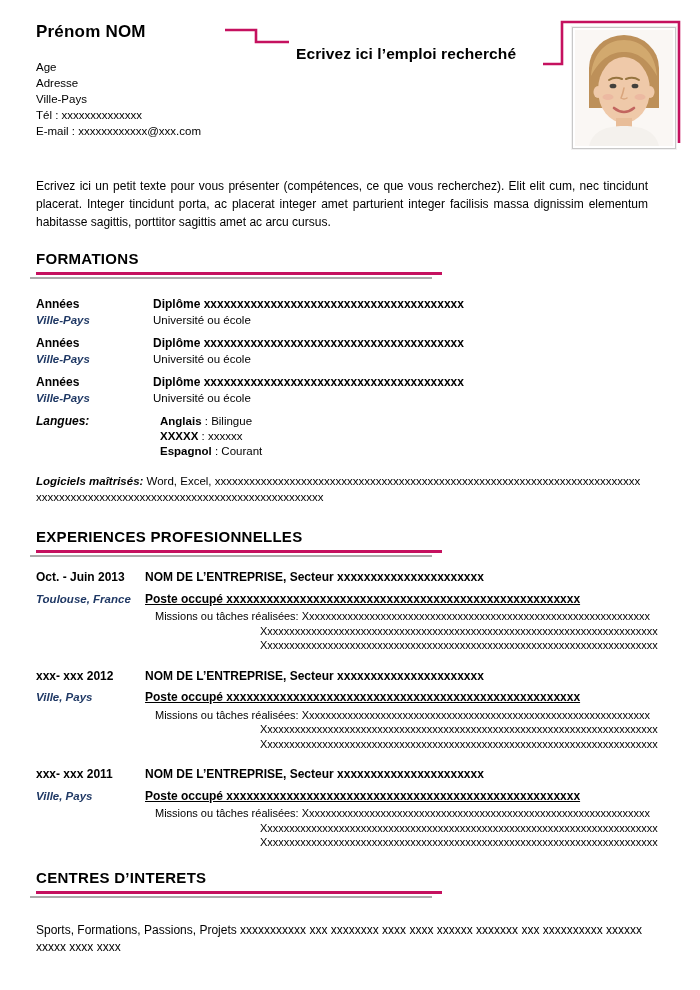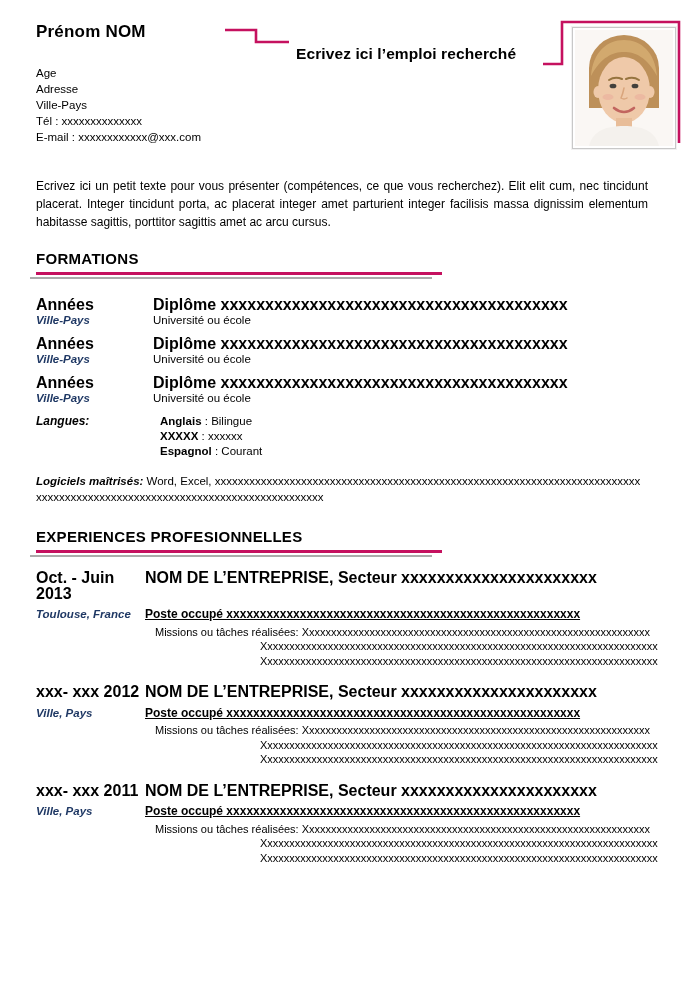--- a/index.html
+++ b/index.html
@@ -7,21 +7,21 @@
   .page {
     position:relative; width:700px; height:990px; margin:0 auto;
     background:#ffffff; color:#000;
     font-family:"Liberation Sans", sans-serif;
     overflow:hidden;
   }
   .abs { position:absolute; }
 
   
   .name-block { left:36px; top:22px; }
-  .name { font-size:17px; font-weight:bold; margin-bottom:23px; letter-spacing:.2px; }
+  .name { font-size:17px; font-weight:bold; margin-bottom:17px; letter-spacing:.2px; }
   .contact-line { font-size:11.5px; line-height:16px; }
 
   .job-title { left:296px; top:45px; font-size:15.5px; font-weight:bold; letter-spacing:.1px; }
 
   .step-line { left:224px; top:27px; }
   .frame-line { left:541px; top:20px; }
 
   .photo-frame {
     left:572px; top:27px; width:104px; height:122px;
     background:#ffffff; border:1px solid #C8C8C8; padding:2px;
@@ -37,21 +37,21 @@
     left:36px; top:177px; width:612px;
     font-size:12px; line-height:18px; text-align:justify;
   }
 
   
   .formations { left:36px; top:250px; width:628px; }
   .frow { display:flex; margin-top:8px; }
   .frow.first { margin-top:18px; }
   .fleft { width:117px; flex:none; }
   .fright { flex:1; }
-  .b12 { font-size:16px; font-weight:bold; line-height:15.5px; }
+  .b12 { font-size:12px; font-weight:bold; line-height:15.5px; }
   .r11 { font-size:11.5px; line-height:15.5px; }
   .loc-blue { color:#1F3864; font-weight:bold; font-style:italic; font-size:11.5px; line-height:15.5px; }
   .lang-label { font-weight:bold; font-style:italic; font-size:12px; }
   .lang-line { font-size:11.5px; line-height:15px; }
   .lang-line b { font-size:11.5px; }
   .software { margin-top:14px; font-size:11.5px; line-height:16px; }
   .software .bi { font-weight:bold; font-style:italic; }
 
   
   .experiences { left:36px; top:528px; width:628px; }
@@ -229,14 +229,20 @@
         <div class="eleft"></div>
         <div class="eright missions">
           <div class="m-line1"><span>Missions ou tâches réalisées:</span><span> Xxxxxxxxxxxxxxxxxxxxxxxxxxxxxxxxxxxxxxxxxxxxxxxxxxxxxxxxxxxxxxx</span></div>
           <div class="m-cont">Xxxxxxxxxxxxxxxxxxxxxxxxxxxxxxxxxxxxxxxxxxxxxxxxxxxxxxxxxxxxxxxxxxxxxxxx</div>
           <div class="m-cont">Xxxxxxxxxxxxxxxxxxxxxxxxxxxxxxxxxxxxxxxxxxxxxxxxxxxxxxxxxxxxxxxxxxxxxxxx</div>
         </div>
       </div>
     </div>
   </section>
 
+  <section class="abs interests">
+    <h2 class="sec-title">CENTRES D’INTERETS</h2>
+    <div class="rule-pink"></div>
+    <div class="rule-gray"></div>
+    <p class="interests-text">Sports, Formations, Passions, Projets xxxxxxxxxxx xxx xxxxxxxx xxxx xxxx xxxxxx xxxxxxx xxx xxxxxxxxxx xxxxxx xxxxx xxxx xxxx</p>
+  </section>
 
 </div>
 
 </body></html>

